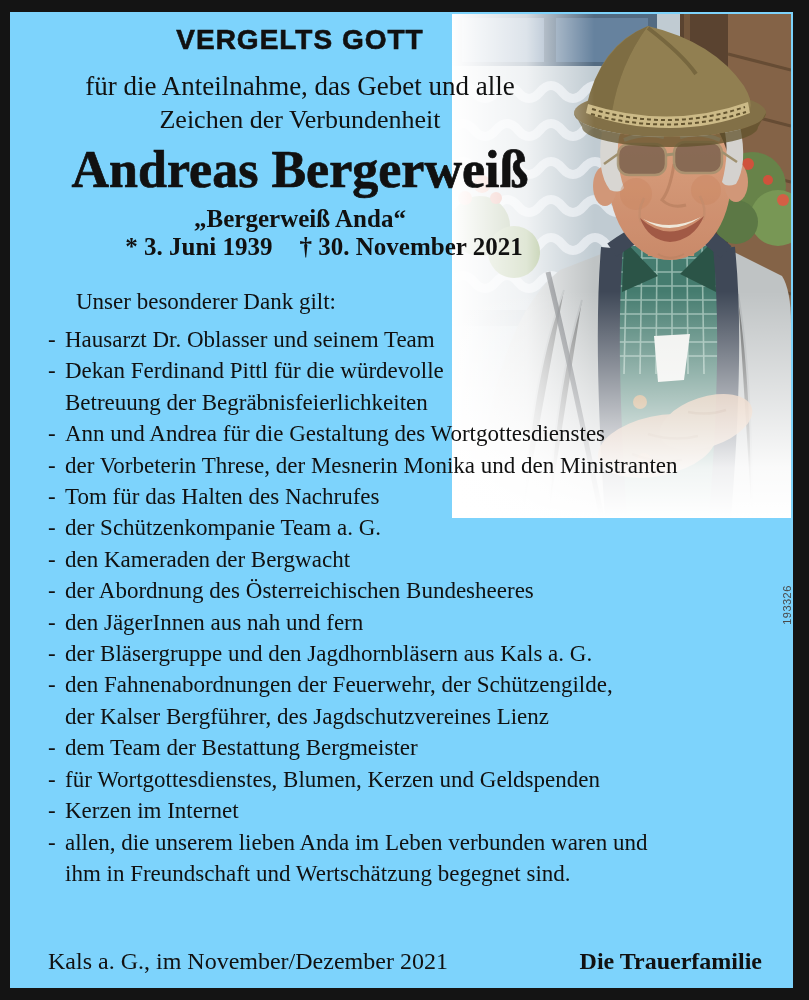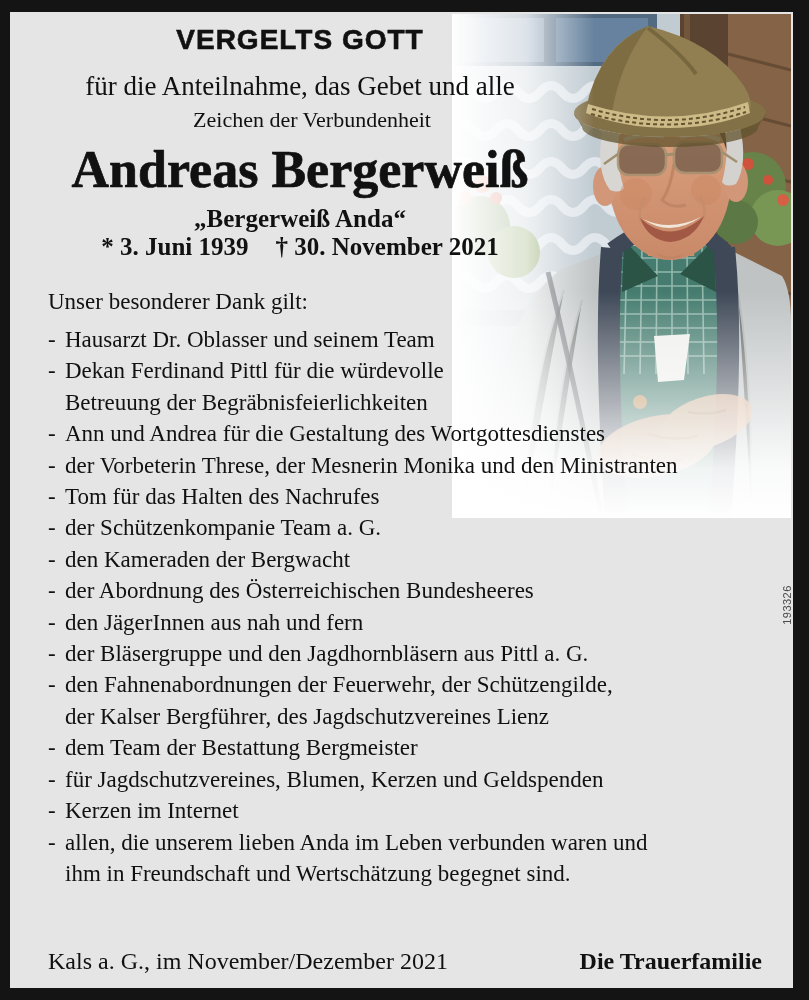--- a/index.html
+++ b/index.html
@@ -4,55 +4,55 @@
 <style>
   html,body{margin:0;padding:0;}
   body{
     width:809px;height:1000px;position:relative;overflow:hidden;
     background:#141414;
     font-family:"Liberation Serif", serif;
     color:#111;
   }
   .page{
     position:absolute;left:10px;top:12px;width:783px;height:976px;
-    background:#e5e5e5;
+    background:#7dd3fc;
   }
   
   .photo{
     position:absolute;left:442px;top:2px;width:339px;height:504px;
     z-index:1;
   }
   .photo svg{display:block;width:100%;height:100%;}
   
   .header{
     position:absolute;left:0;top:0;width:580px;z-index:2;text-align:center;
   }
   .h-line{position:absolute;left:0;width:100%;text-align:center;white-space:nowrap;}
   .h-line .inner{display:inline-block;}
   .title{
     top:13px;
     font-family:"Liberation Sans", sans-serif;
     font-weight:900;font-size:28px;line-height:30px;letter-spacing:1px;
     -webkit-text-stroke:0.6px #111;
   }
   .intro1{top:58px;font-size:27px;line-height:33px;}
-  .intro2{top:91px;font-size:22px;line-height:33px;padding-left:12px;}
+  .intro2{top:91px;font-size:26px;line-height:33px;}
   .name{
     top:128px;font-size:52px;line-height:60px;font-weight:bold;
     -webkit-text-stroke:0.7px #111;
   }
   .nickname{top:193px;font-size:25px;line-height:27px;font-weight:bold;}
-  .dates{top:221px;font-size:25px;line-height:28px;font-weight:bold;}
+  .dates{top:221px;font-size:25px;line-height:28px;font-weight:bold;padding-left:24px;}
   .dates .inner{display:inline-flex;gap:27px;}
   
   .thanks{
     position:absolute;left:38px;top:274px;width:740px;z-index:2;
     font-size:23px;
   }
-  .lead{line-height:32px;margin-bottom:6px;white-space:nowrap;}
+  .lead{line-height:32px;margin-bottom:6px;white-space:nowrap;margin-left:28px;}
   .t-line{
     position:relative;line-height:31.4px;white-space:nowrap;
     padding-left:17px;
   }
   .t-line .dash{
     position:absolute;left:0;top:0;width:17px;
   }
   .t-line .inner{display:inline-block;}
   
   .footer{
@@ -282,31 +282,31 @@
         <div class="thanks-item">
           <div class="t-line fit first"><span class="dash">-</span><span class="inner">den Kameraden der Bergwacht</span></div>
         </div>
         <div class="thanks-item">
           <div class="t-line fit first"><span class="dash">-</span><span class="inner">der Abordnung des Österreichischen Bundesheeres</span></div>
         </div>
         <div class="thanks-item">
           <div class="t-line fit first"><span class="dash">-</span><span class="inner">den JägerInnen aus nah und fern</span></div>
         </div>
         <div class="thanks-item">
-          <div class="t-line fit first"><span class="dash">-</span><span class="inner">der Bläsergruppe und den Jagdhornbläsern aus Pittl a. G.</span></div>
+          <div class="t-line fit first"><span class="dash">-</span><span class="inner">der Bläsergruppe und den Jagdhornbläsern aus Kals a. G.</span></div>
         </div>
         <div class="thanks-item">
           <div class="t-line fit first"><span class="dash">-</span><span class="inner">den Fahnenabordnungen der Feuerwehr, der Schützengilde,</span></div>
           <div class="t-line fit cont"><span class="inner">der Kalser Bergführer, des Jagdschutzvereines Lienz</span></div>
         </div>
         <div class="thanks-item">
           <div class="t-line fit first"><span class="dash">-</span><span class="inner">dem Team der Bestattung Bergmeister</span></div>
         </div>
         <div class="thanks-item">
-          <div class="t-line fit first"><span class="dash">-</span><span class="inner">für Jagdschutzvereines, Blumen, Kerzen und Geldspenden</span></div>
+          <div class="t-line fit first"><span class="dash">-</span><span class="inner">für Wortgottesdienstes, Blumen, Kerzen und Geldspenden</span></div>
         </div>
         <div class="thanks-item">
           <div class="t-line fit first"><span class="dash">-</span></div>
           <div class="t-line fit cont"><span class="inner">Kerzen im Internet</span></div>
         </div>
         <div class="thanks-item">
           <div class="t-line fit first"><span class="dash">-</span><span class="inner">allen, die unserem lieben Anda im Leben verbunden waren und</span></div>
           <div class="t-line fit cont"><span class="inner">ihm in Freundschaft und Wertschätzung begegnet sind.</span></div>
         </div>
       </div>

